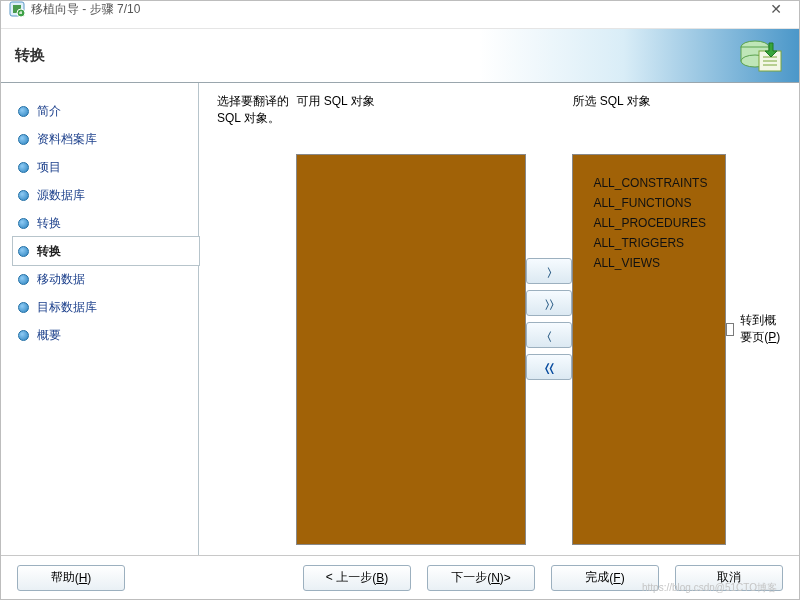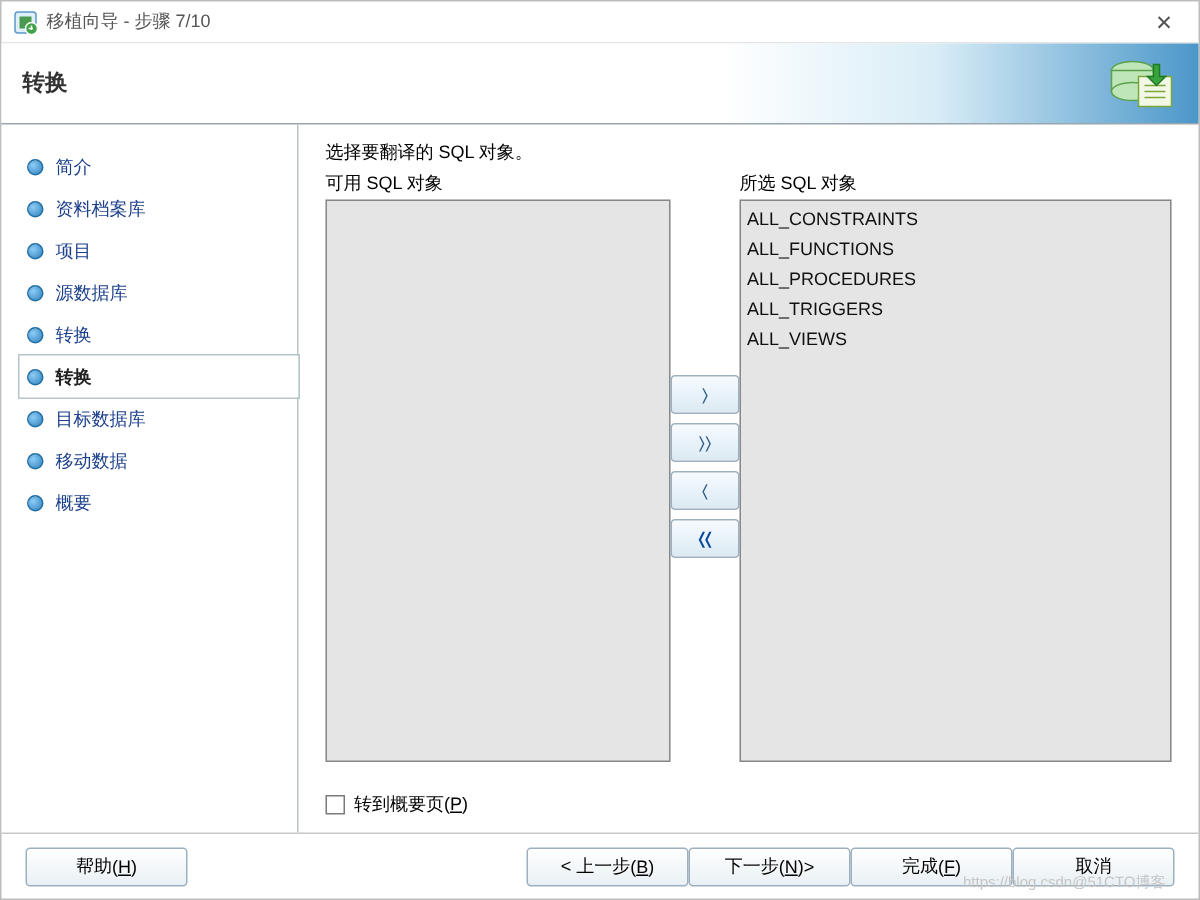--- a/index.html
+++ b/index.html
@@ -1,46 +1,46 @@
 <!DOCTYPE html>
 <html><head>
 <meta charset="utf-8">
 <style>
   * { box-sizing: border-box; font-family: "Microsoft YaHei", "SimSun", Arial, sans-serif; }
   html, body { margin: 0; padding: 0; width: 800px; height: 600px; background: #fff; }
   .window { width: 800px; height: 600px; border: 1px solid #bdbdbd; display: flex; flex-direction: column; background: #fff; }
-  .titlebar { height: 28px; display: flex; align-items: center; padding: 0 8px; border-bottom: 1px solid #e5e5e5; font-size: 12px; color: #555; }
+  .titlebar { height: 28px; display: flex; padding: 0 8px; border-bottom: 1px solid #e5e5e5; font-size: 12px; color: #555; }
   .title-icon { width: 16px; height: 16px; margin-right: 6px; display:inline-flex; align-items:center; justify-content:center; }
   .title-spacer { flex: 1; }
   .win-close { width: 30px; text-align: center; font-size: 14px; color: #555; cursor: default; }
   .header-banner { height: 54px; background: linear-gradient(to right, #fff 0%, #fff 60%, #d9edf7 78%, #4b97c9 100%); display:flex; align-items:center; padding: 0 14px; border-bottom: 1px solid #9aa6ad; position:relative; }
   .header-title { font-size: 15px; font-weight: bold; color: #333; }
   .banner-icon { position:absolute; right:14px; top:4px; }
   .body { flex: 1; display: flex; overflow: hidden; }
   .sidebar { width: 198px; border-right: 1px solid #b7c4cb; padding: 14px 0 14px 12px; font-size: 12px; background:#fff; }
   .step-row { display:flex; align-items:center; height: 28px; }
   .step-row.current { background:#fff; outline:1px solid #b7c4cb; margin-right:-1px; position:relative; z-index:2; font-weight:bold; }
   .step-dot { width:20px; display:inline-flex; justify-content:center; align-items:center; margin-right:4px; }
   .step-dot .circle { width:11px; height:11px; border-radius:50%; background: radial-gradient(circle at 35% 35%, #8ecbf5, #2d83bf); border:1px solid #1f6ea5; }
   .step-link { color: #1b3f8b; cursor:default; }
   .step-row.current .step-link { text-decoration:none; color:#222; }
-  .main { flex:1; padding: 10px 18px; display:flex; flex-direction:column; font-size:12px; }
+  .main { flex:1; padding: 10px 18px; display:flex; font-size:12px; }
   .instruct { margin-bottom:4px; }
   .cols { display:flex; flex:1; }
   .listcol { display:flex; flex-direction:column; }
   .listlabel { margin-bottom:2px; }
-  .listbox { border:1px solid #888; background:#e5e5e5; overflow:auto; padding:2px; font-family: "SimSun","NSimSun",monospace; font-size:12px; line-height:20px; }
+  .listbox { border:1px solid #888; background:#a16207; overflow:auto; padding:18px; font-family: "SimSun","NSimSun",monospace; font-size:12px; line-height:20px;margin-top:42px; }
   .listbox .item { white-space:nowrap; color:#111; padding-left:2px; cursor:default;}
   .transfer-btns { display:flex; flex-direction:column; justify-content:center; gap:6px; }
   .tbtn { width:46px; height:26px; border:1px solid #9cb0bf; border-radius:3px; background: linear-gradient(#f6fbff,#dce9f2); display:flex; align-items:center; justify-content:center; color:#2d5e87; cursor:default; }
   .tbtn.primary { color:#064a9e; font-weight:bold; }
   .tbtn span { font-family: Arial, sans-serif; font-size:13px; line-height:1; transform: scaleY(0.9); }
   .checkbox-row { display:flex; align-items:center; margin-top:20px; gap:6px; }
   .checkbox { width:13px; height:13px; border:1px solid #7a7a7a; background:#fff; }
-  .footer { height:44px; border-top:1px solid #c8c8c8; display:flex; align-items:center; padding:0 16px; gap:0; }
+  .footer { height:44px; border-top:1px solid #c8c8c8; display:flex; align-items:center; padding:0 16px; gap:16px; }
   .footer .spacer { flex:1; }
   .fbtn { min-width:108px; height:26px; border:1px solid #9cb0bf; border-radius:3px; background: linear-gradient(#ffffff,#e9f0f5); font-size:12px; display:flex; align-items:center; justify-content:center; cursor:default; }
   .un { text-decoration: underline; }
   .watermark { position:absolute; right:22px; bottom:4px; font-size:10px; color:#c5c5c5; pointer-events:none;}
   .rel { position:relative; }
 </style>
 </head>
 <body>
 
 <div class="window rel">
@@ -108,27 +108,27 @@
         <div class="step-row current">
           <span class="step-dot">
             <span class="circle"></span>
           </span>
           <span class="step-link">转换</span>
         </div>
         <div class="step-row">
           <span class="step-dot">
             <span class="circle"></span>
           </span>
-          <span class="step-link">目标数据库</span>
+          <span class="step-link">移动数据</span>
         </div>
         <div class="step-row">
           <span class="step-dot">
             <span class="circle"></span>
           </span>
-          <span class="step-link">移动数据</span>
+          <span class="step-link">目标数据库</span>
         </div>
         <div class="step-row">
           <span class="step-dot">
             <span class="circle"></span>
           </span>
           <span class="step-link">概要</span>
         </div>
       </div>
 
     <div class="main">

